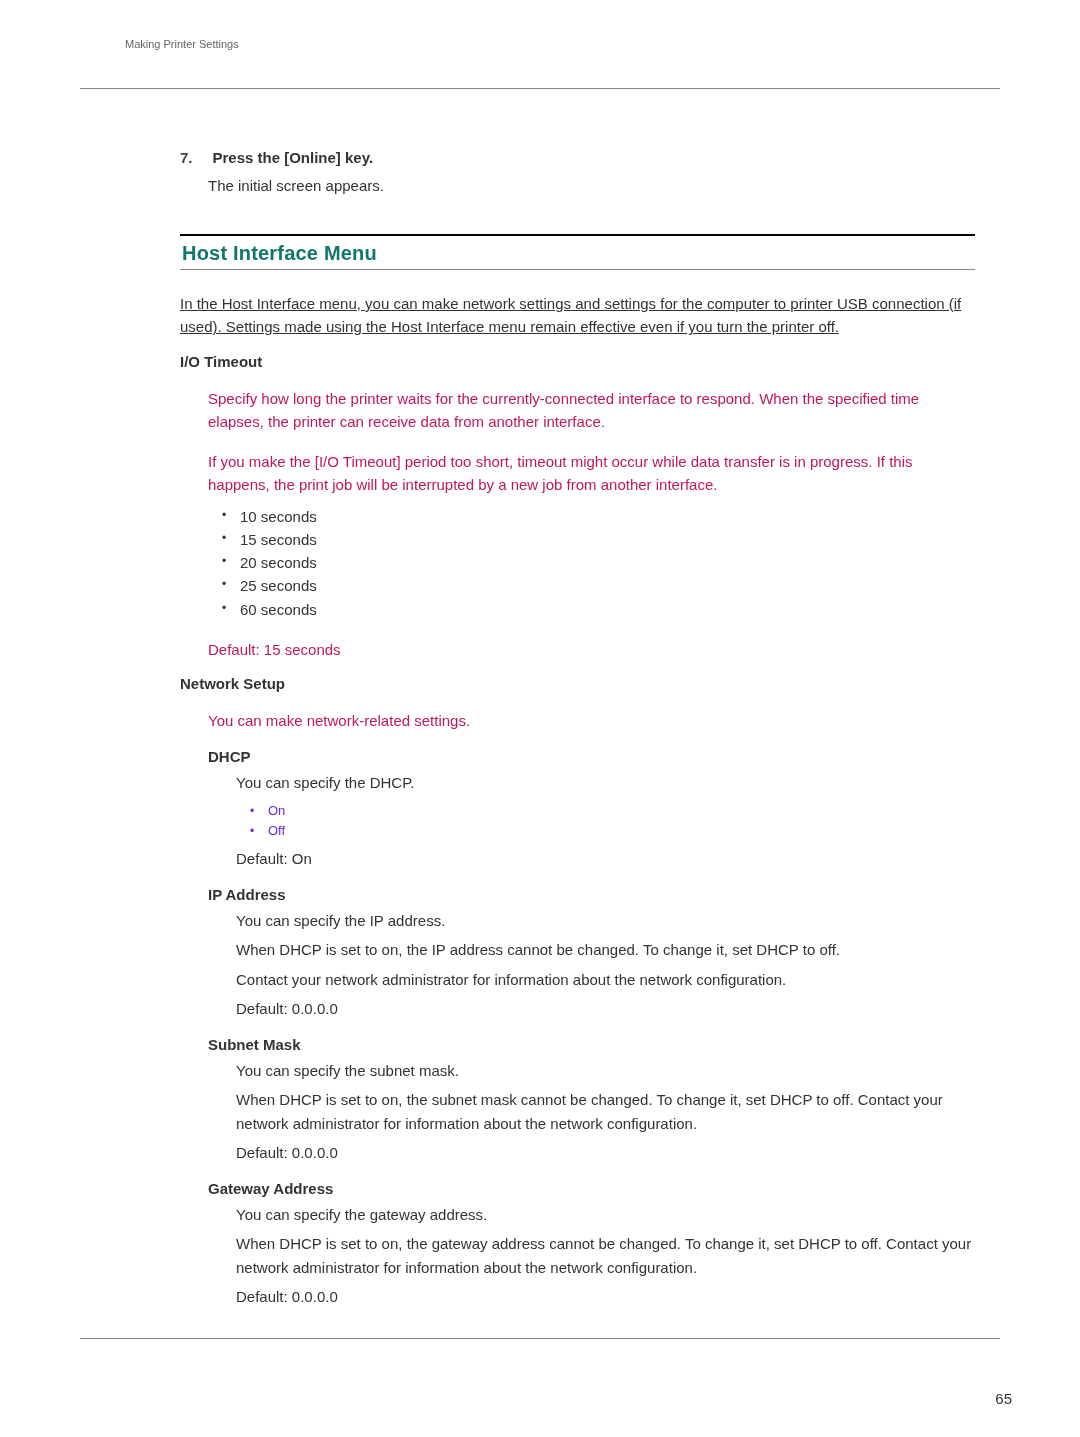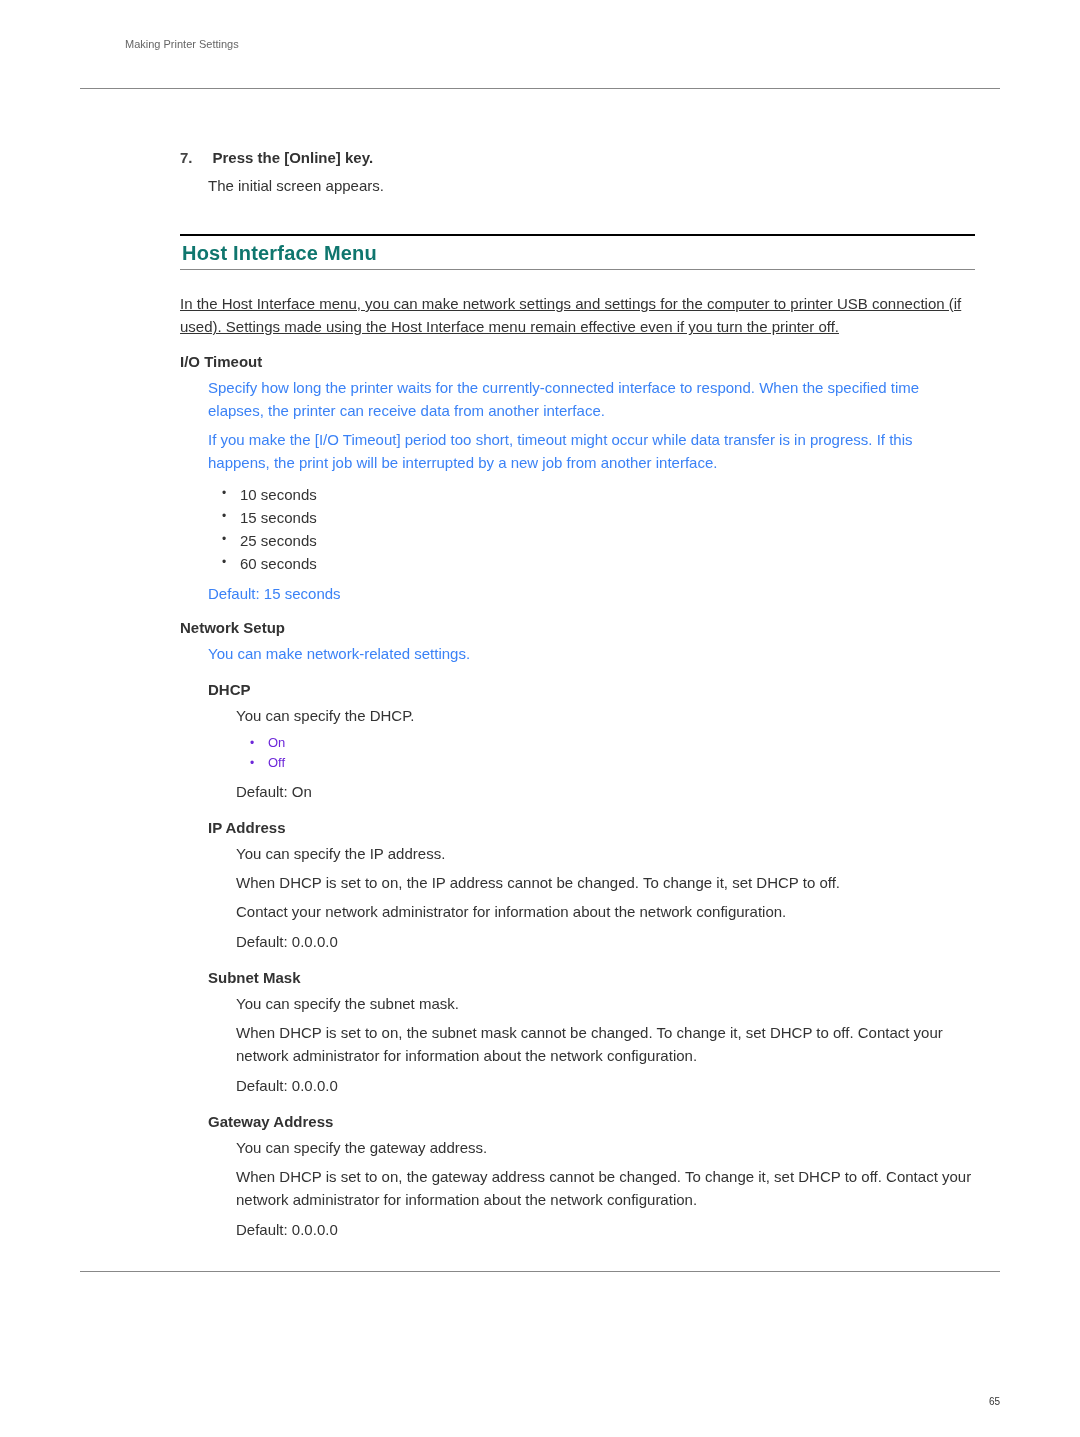--- a/index.html
+++ b/index.html
@@ -82,23 +82,23 @@
   }
   .term2 {
     font-weight: 600;
     font-size: 15px;
     color: #333;
     margin-top: 16px;
     margin-left: 28px;
   }
   .desc {
     font-size: 15px;
-    color: #3b82f6;
+    color: #be185d;
     margin-left: 28px;
-    margin-top: 6px;
+    margin-top: 17px;
     line-height: 1.55;
   }
   .desc2 {
     font-size: 15px;
     color: #333;
     margin-left: 56px;
     margin-top: 6px;
     line-height: 1.55;
   }
   ul.bullets {
@@ -140,22 +140,22 @@
     top: 1px;
   }
   .footer-rule {
     border: none;
     border-top: 1px solid #888;
     margin-top: 30px;
   }
   .page-num {
     position: absolute;
     bottom: 30px;
-    right: 80px;
-    font-size: 10px;
+    right: 68px;
+    font-size: 15px;
     color: #333;
   }
 </style>
 </head>
 <body>
 
 <div class="page">
   <div class="header-area">
     <div class="header-text">Making Printer Settings</div>
   </div>
@@ -174,20 +174,21 @@
     </div>
 
     <div class="para">In the Host Interface menu, you can make network settings and settings for the computer to printer USB connection (if used). Settings made using the Host Interface menu remain effective even if you turn the printer off.</div>
 
     <div class="term">I/O Timeout</div>
     <div class="desc">Specify how long the printer waits for the currently-connected interface to respond. When the specified time elapses, the printer can receive data from another interface.</div>
     <div class="desc">If you make the [I/O Timeout] period too short, timeout might occur while data transfer is in progress. If this happens, the print job will be interrupted by a new job from another interface.</div>
     <ul class="bullets">
       <li>10 seconds</li>
       <li>15 seconds</li>
+      <li>20 seconds</li>
       <li>25 seconds</li>
       <li>60 seconds</li>
     </ul>
     <div class="desc">Default: 15 seconds</div>
 
     <div class="term">Network Setup</div>
     <div class="desc">You can make network-related settings.</div>
 
     <div class="term2">DHCP</div>
     <div class="desc2">You can specify the DHCP.</div>

